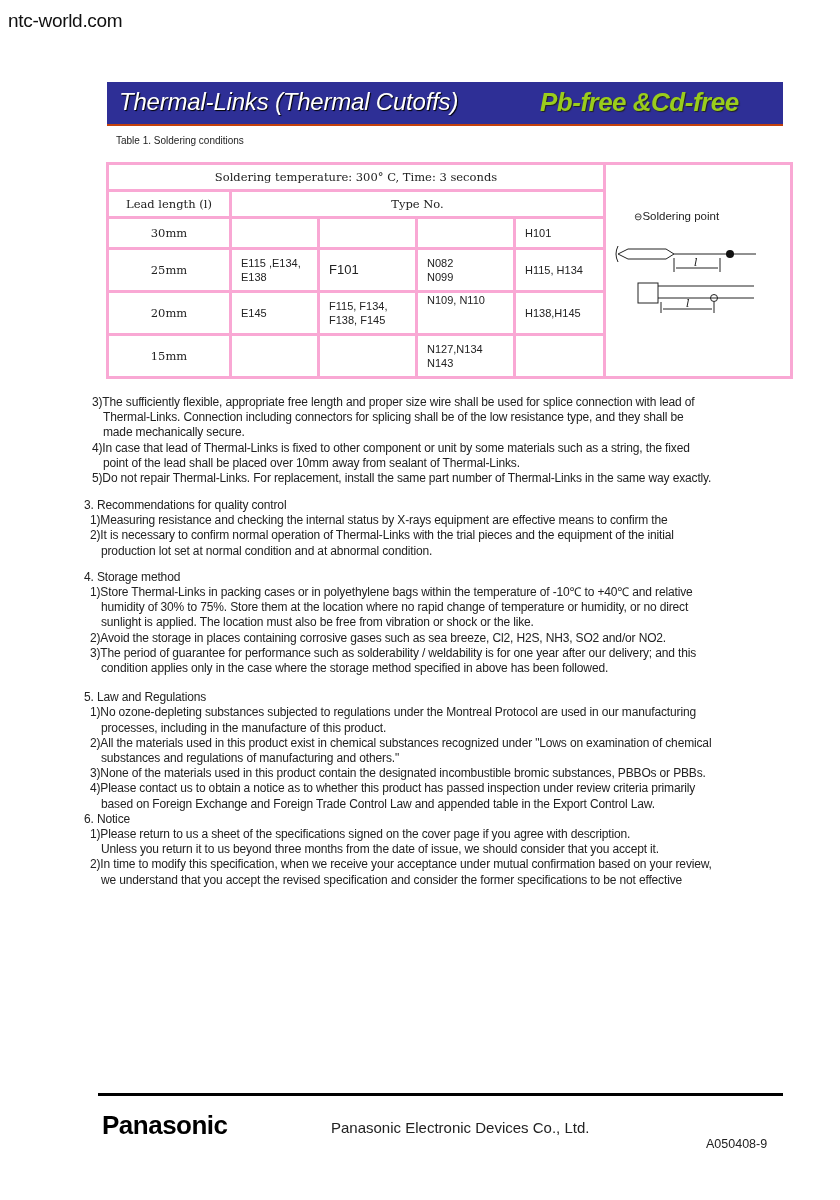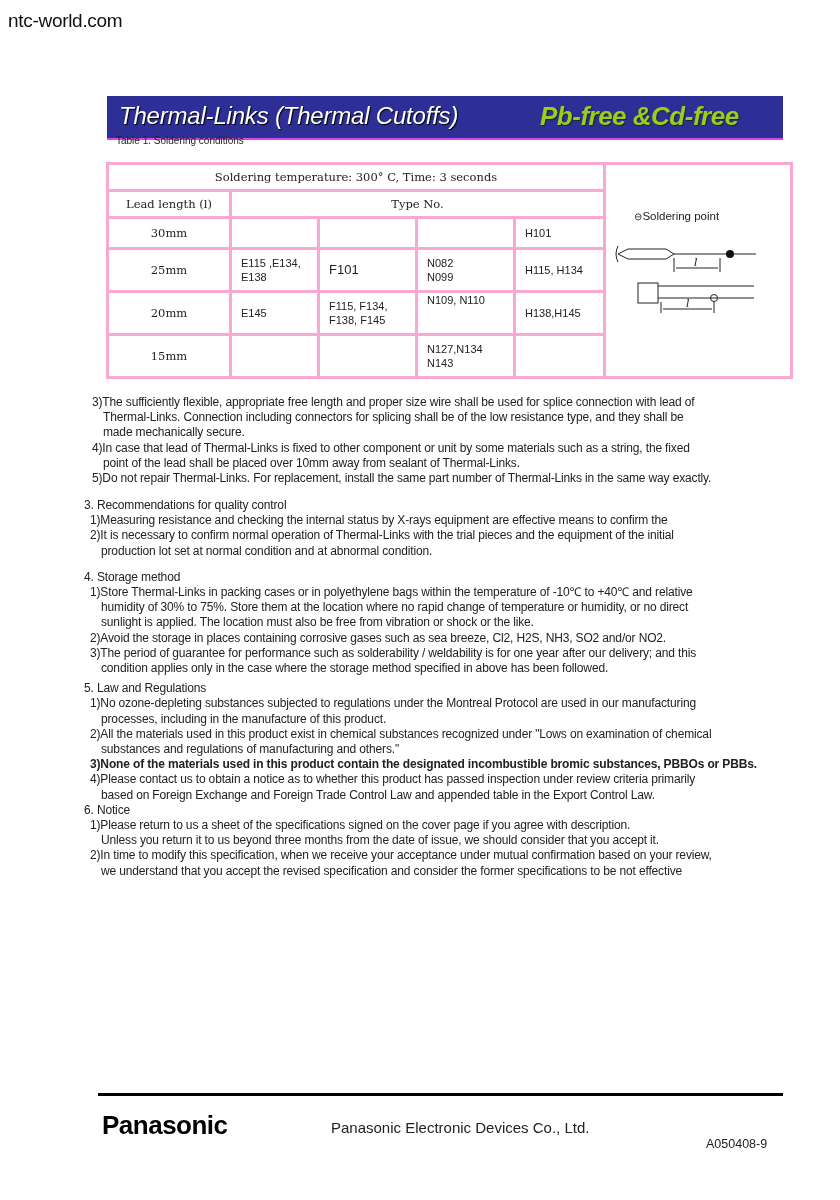--- a/index.html
+++ b/index.html
@@ -1,18 +1,18 @@
 <!DOCTYPE html>
 <html><head>
 <meta charset="utf-8">
 <style>
   html, body { margin: 0; padding: 0; background: #ffffff; }
   body { width: 840px; height: 1200px; position: relative; font-family: "Liberation Sans", sans-serif; color: #111; overflow: hidden; }
   .site { position: absolute; left: 8px; top: 10px; font-size: 19px; font-family: "Liberation Sans", sans-serif; color: #111; letter-spacing: -0.3px; }
-  .banner { position: absolute; left: 107px; top: 96px; width: 676px; height: 44px; background: #2e2f96; border-bottom: 2px solid #d946ef; box-sizing: border-box; }
+  .banner { position: absolute; left: 107px; top: 82px; width: 676px; height: 44px; background: #2e2f96; border-bottom: 2px solid #c2410c; box-sizing: border-box; }
   .banner .t1 { position: absolute; left: 12px; top: 6px; font-size: 24px; font-style: italic; color: #ffffff; text-shadow: 1px 1px 1px #000; font-family: "Liberation Sans", sans-serif; white-space: nowrap; letter-spacing: -0.2px; }
   .banner .t2 { position: absolute; left: 433px; top: 5px; font-size: 26px; font-style: italic; font-weight: bold; color: #9acd1c; text-shadow: 1px 1px 1px #222; white-space: nowrap; letter-spacing: -0.5px; }
   .caption { position: absolute; left: 116px; top: 135px; font-size: 10px; color: #222; }
   table.sol { position: absolute; left: 106px; top: 162px; border-collapse: collapse; font-family: "DejaVu Serif", serif; font-size: 11.5px; color: #222; }
   table.sol td { border: 3px solid #f9a8d4; padding: 0; height: 38px; vertical-align: middle; }
   table.sol td.c { text-align: center; }
   table.sol td.s { font-family: "Liberation Sans", sans-serif; font-size: 11px; padding-left: 9px; line-height: 14px; }
   table.sol tr.h td { height: 24px; }
   td.fig { width: 184px; position: relative; }
   .sp-label { position: absolute; left: 28px; top: 45px; font-family: "Liberation Sans", sans-serif; font-size: 11.5px; color: #222; }
@@ -123,27 +123,27 @@
     </div>
     <p style="margin-top: 11px;">4. Storage method</p>
     <div style="padding-left: 6px;">
       <p style="padding-left: 0px;">1)Store Thermal-Links in packing cases or in polyethylene bags within the temperature of -10℃ to +40℃ and relative</p>
       <p style="padding-left: 11px;">humidity of 30% to 75%. Store them at the location where no rapid change of temperature or humidity, or no direct</p>
       <p style="padding-left: 11px;">sunlight is applied. The location must also be free from vibration or shock or the like.</p>
       <p style="padding-left: 0px;">2)Avoid the storage in places containing corrosive gases such as sea breeze, Cl2, H2S, NH3, SO2 and/or NO2.</p>
       <p style="padding-left: 0px;">3)The period of guarantee for performance such as solderability / weldability is for one year after our delivery; and this</p>
       <p style="padding-left: 11px;">condition applies only in the case where the storage method specified in above has been followed.</p>
     </div>
-    <p style="margin-top: 5px;">5. Law and Regulations</p>
+    <p style="margin-top: 14px;">5. Law and Regulations</p>
     <div style="padding-left: 6px;">
       <p style="padding-left: 0px;">1)No ozone-depleting substances subjected to regulations under the Montreal Protocol are used in our  manufacturing</p>
       <p style="padding-left: 11px;">processes, including in the manufacture of this product.</p>
       <p style="padding-left: 0px;">2)All the materials used in this product exist in chemical substances recognized under "Lows on examination of chemical</p>
       <p style="padding-left: 11px;">substances and regulations of manufacturing and others."</p>
-      <p style="padding-left: 0px; font-weight: bold;">3)None of the materials used in this product contain the designated incombustible bromic substances, PBBOs or PBBs.</p>
+      <p style="padding-left: 0px;">3)None of the materials used in this product contain the designated incombustible bromic substances, PBBOs or PBBs.</p>
       <p style="padding-left: 0px;">4)Please contact us to obtain a notice as to whether this product has passed inspection under review criteria primarily</p>
       <p style="padding-left: 11px;">based on Foreign Exchange and Foreign Trade Control Law and appended table in the Export Control Law.</p>
     </div>
     <p style="">6. Notice</p>
     <div style="padding-left: 6px;">
       <p style="padding-left: 0px;">1)Please return to us a sheet of the specifications signed on the cover page if you agree with description.</p>
       <p style="padding-left: 11px;">Unless you return it to us beyond three months from the date of issue, we should consider that you accept it.</p>
       <p style="padding-left: 0px;">2)In time to modify this specification, when we receive your acceptance under mutual confirmation based on your review,</p>
       <p style="padding-left: 11px;">we understand that you accept the revised specification and consider the former specifications to be not effective</p>
     </div>

